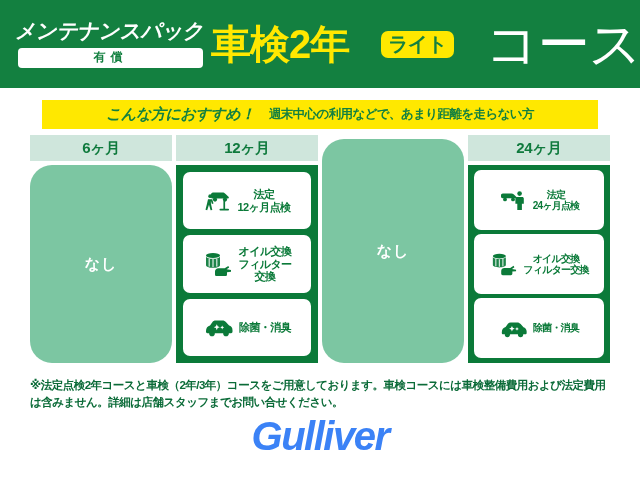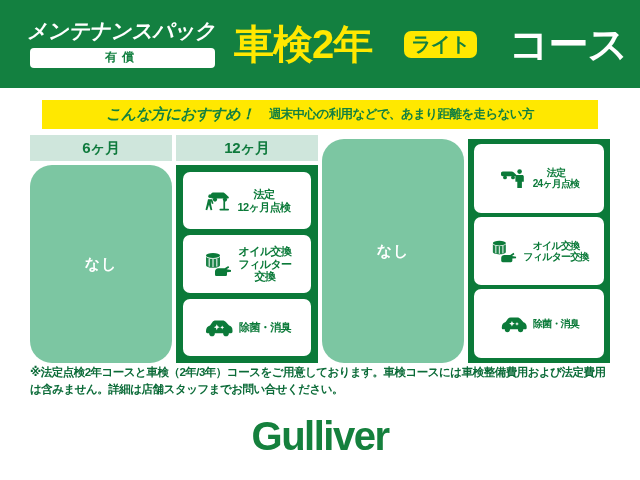--- a/index.html
+++ b/index.html
@@ -37,21 +37,21 @@
   .hl-yellow {
     color: #ffe800; font-weight: 700; font-size: 40px; line-height: 1;
     letter-spacing: -1px; white-space: nowrap;
   }
   .hl-badge {
     background: #ffe800; color: #138040; font-weight: 700; font-size: 20px;
     border-radius: 7px; padding: 3px 7px 4px 7px; line-height: 1;
     letter-spacing: -1px; margin: 0 16px; white-space: nowrap;
   }
   .hl-white {
-    color: #ffffff; font-weight: 700; font-size: 40px; line-height: 1;
+    color: #ffffff; font-weight: 400; font-size: 52px; line-height: 1;
     letter-spacing: -1px; white-space: nowrap;
   }
 
   
   .recommend-bar {
     position: absolute; left: 42px; top: 100px; width: 556px; height: 29px;
     background: #ffe800;
     display: flex; align-items: center; justify-content: center; gap: 14px;
   }
   .rec-lead {
@@ -97,30 +97,30 @@
   }
   .feature-icon { flex: 0 0 auto; display: flex; align-items: center; }
   .feature-text {
     color: #0b7a39; font-weight: 700; font-size: 11px; line-height: 1.15;
     text-align: center; letter-spacing: -0.6px; white-space: pre-line;
   }
   .col-body.filled.four .feature-text { font-size: 10px; letter-spacing: -0.8px; }
 
   
   .footnote {
-    position: absolute; left: 30px; top: 364px; width: 585px;
+    position: absolute; left: 30px; top: 377px; width: 585px;
     color: #0b6b38; font-weight: 700; font-size: 11.5px; line-height: 1.45;
     letter-spacing: -0.5px;
   }
   .logo-wrap {
     position: absolute; left: 0; top: 416px; width: 640px;
     display: flex; align-items: center; justify-content: center;
   }
   .logo {
-    position: relative; color: #15803d; font-weight: 700; 
+    position: relative; color: #3b82f6; font-weight: 700; font-style: italic;
     font-size: 40px; letter-spacing: -1.5px; line-height: 1;
   }
 </style>
 </head>
 <body>
 
 <div class="page">
 
   <div class="header-band">
     <div class="brand-block">
@@ -206,20 +206,21 @@
       </div>
     </div>
 
     <div class="plan-col">
       <div class="col-body empty">
         <span class="none-label">なし</span>
       </div>
     </div>
 
     <div class="plan-col">
+      <div class="col-head">24ヶ月</div>
       <div class="col-body filled four">
 
         <div class="feature">
           <span class="feature-icon">
             <svg width="30" height="24" viewBox="0 0 30 24" aria-hidden="true">
               <g fill="#0b7a39">
                 <path d="M2 7.2c0-1 .8-1.8 1.8-1.8h8.6c1 0 1.8.4 2.5 1.1l2.3 2.2c.5.5.2 1.5-.6 1.5H3.6c-.9 0-1.6-.7-1.6-1.6z"></path>
                 <circle cx="6" cy="11.4" r="1.9"></circle>
                 <circle cx="14" cy="11.4" r="1.9"></circle>
                 <circle cx="20.6" cy="5.6" r="2.3"></circle>

